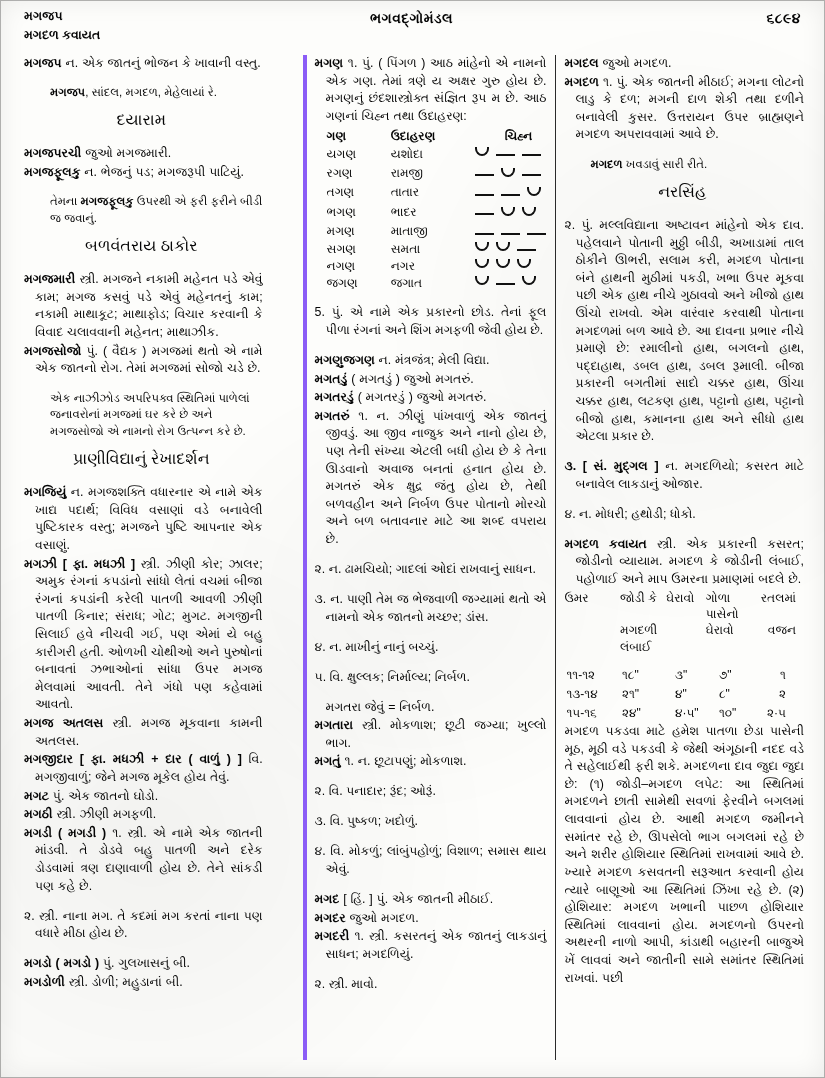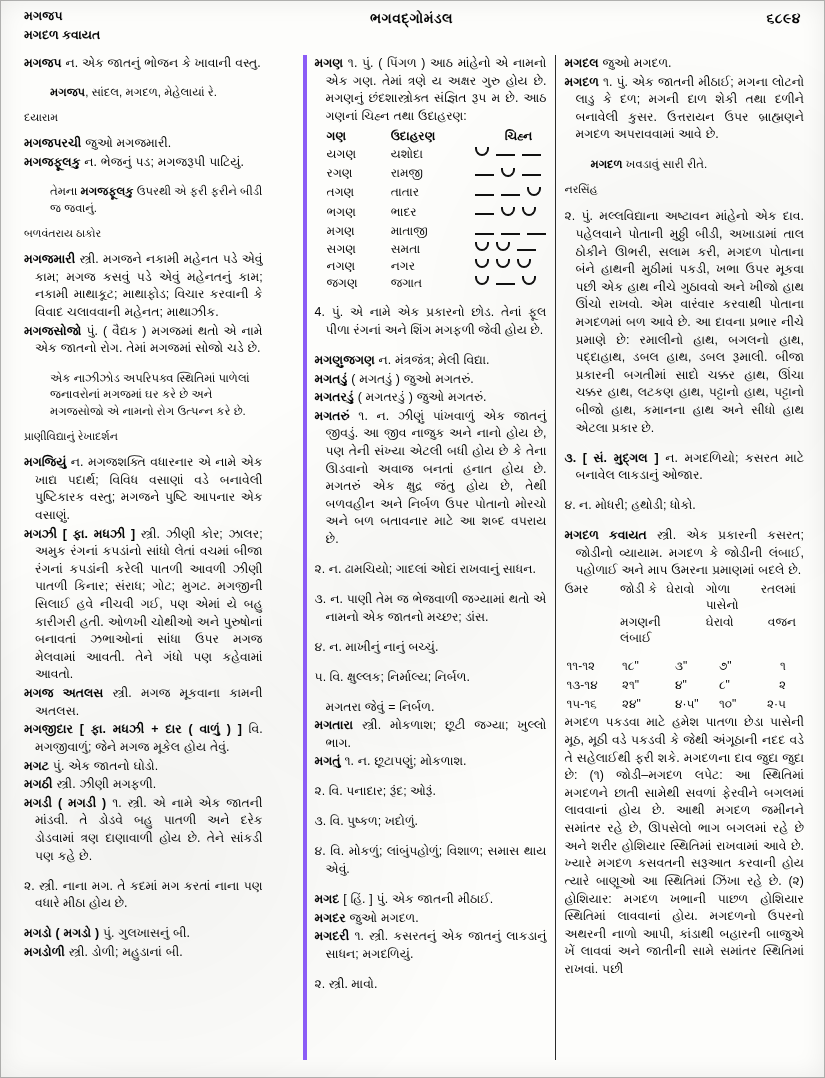--- a/index.html
+++ b/index.html
@@ -65,21 +65,21 @@
     text-align:justify;
     text-justify:inter-word;
     margin:0 0 1px 0;
     word-spacing:.4px;
   }
   .p.hang{padding-left:11px;text-indent:-11px;}
   .p.ind{padding-left:11px;}
   .hw{font-weight:bold;}
   .bw{font-weight:bold;}
   .quote{font-size:11.6px;line-height:1.44;padding-left:26px;}
-  .cite{font-size:11px;text-align:left;padding-right:4px;margin-top:-1px;}
+  .cite{font-size:16px;text-align:center;padding-right:4px;margin-top:-1px;}
   .sense{font-size:12.4px;line-height:1.42;text-align:justify;padding-left:11px;text-indent:-11px;}
 
   
   .gana-tbl{width:100%;border-collapse:collapse;margin:2px 0 4px 0;font-size:12.2px;}
   .gana-tbl th,.gana-tbl td{padding:1.5px 0;text-align:left;vertical-align:middle;}
   .gana-tbl th{font-weight:bold;padding-bottom:3px;}
   .gana-tbl .c-gana{width:34%;padding-left:12px;}
   .gana-tbl .c-ex{width:38%;}
   .gana-tbl .c-sym{width:28%;text-align:left;}
   .gana-tbl th.c-sym{text-align:right;padding-right:14px;}
@@ -307,21 +307,21 @@
                   <td class="c-sym"><span class="sym">
                       <i class="m-laghu"></i>
                       <i class="m-guru"></i>
                       <i class="m-laghu"></i>
                     </span></td>
                 </tr>
               </tbody>
           </table>
         </div>
 
-        <p class="sense">4. પું. એ નામે એક પ્રકારનો છોડ. તેનાં ફૂલ પીળા રંગનાં અને શિંગ મગફળી જેવી હોય છે.</p>
+        <p class="sense">5. પું. એ નામે એક પ્રકારનો છોડ. તેનાં ફૂલ પીળા રંગનાં અને શિંગ મગફળી જેવી હોય છે.</p>
 
         <div class="entry">
           <p class="p hang">
             <span class="hw">મગણુજગણ</span><span> ન. મંત્રજંત્ર; મેલી વિદ્યા.</span>
           </p>
         </div>
 
         <div class="entry">
           <p class="p hang">
             <span class="hw">મગતડું</span><span> ( મગતડું )</span><span> જુઓ મગતરું.</span>
@@ -412,21 +412,21 @@
           <div class="kv-head">
             <div class="hdr-grid">
               <span class="g hg1">ઉમર</span>
               <span class="g hg2">જોડી કે</span>
               <span class="g hg3">ઘેરાવો</span>
               <span class="g hg4">ગોળા પાસેનો</span>
               <span class="g hg5">રતલમાં</span>
             </div>
             <div class="hdr-grid">
               <span class="g hg1"></span>
-              <span class="g hg2">મગણની</span>
+              <span class="g hg2">મગદળી</span>
               <span class="g hg3"></span>
               <span class="g hg4">ઘેરાવો</span>
               <span class="g hg5">વજન</span>
             </div>
             <div class="hdr-grid">
               <span class="g hg1"></span>
               <span class="g hg2">લંબાઈ</span>
               <span class="g hg3"></span>
               <span class="g hg4"></span>
               <span class="g hg5"></span>

